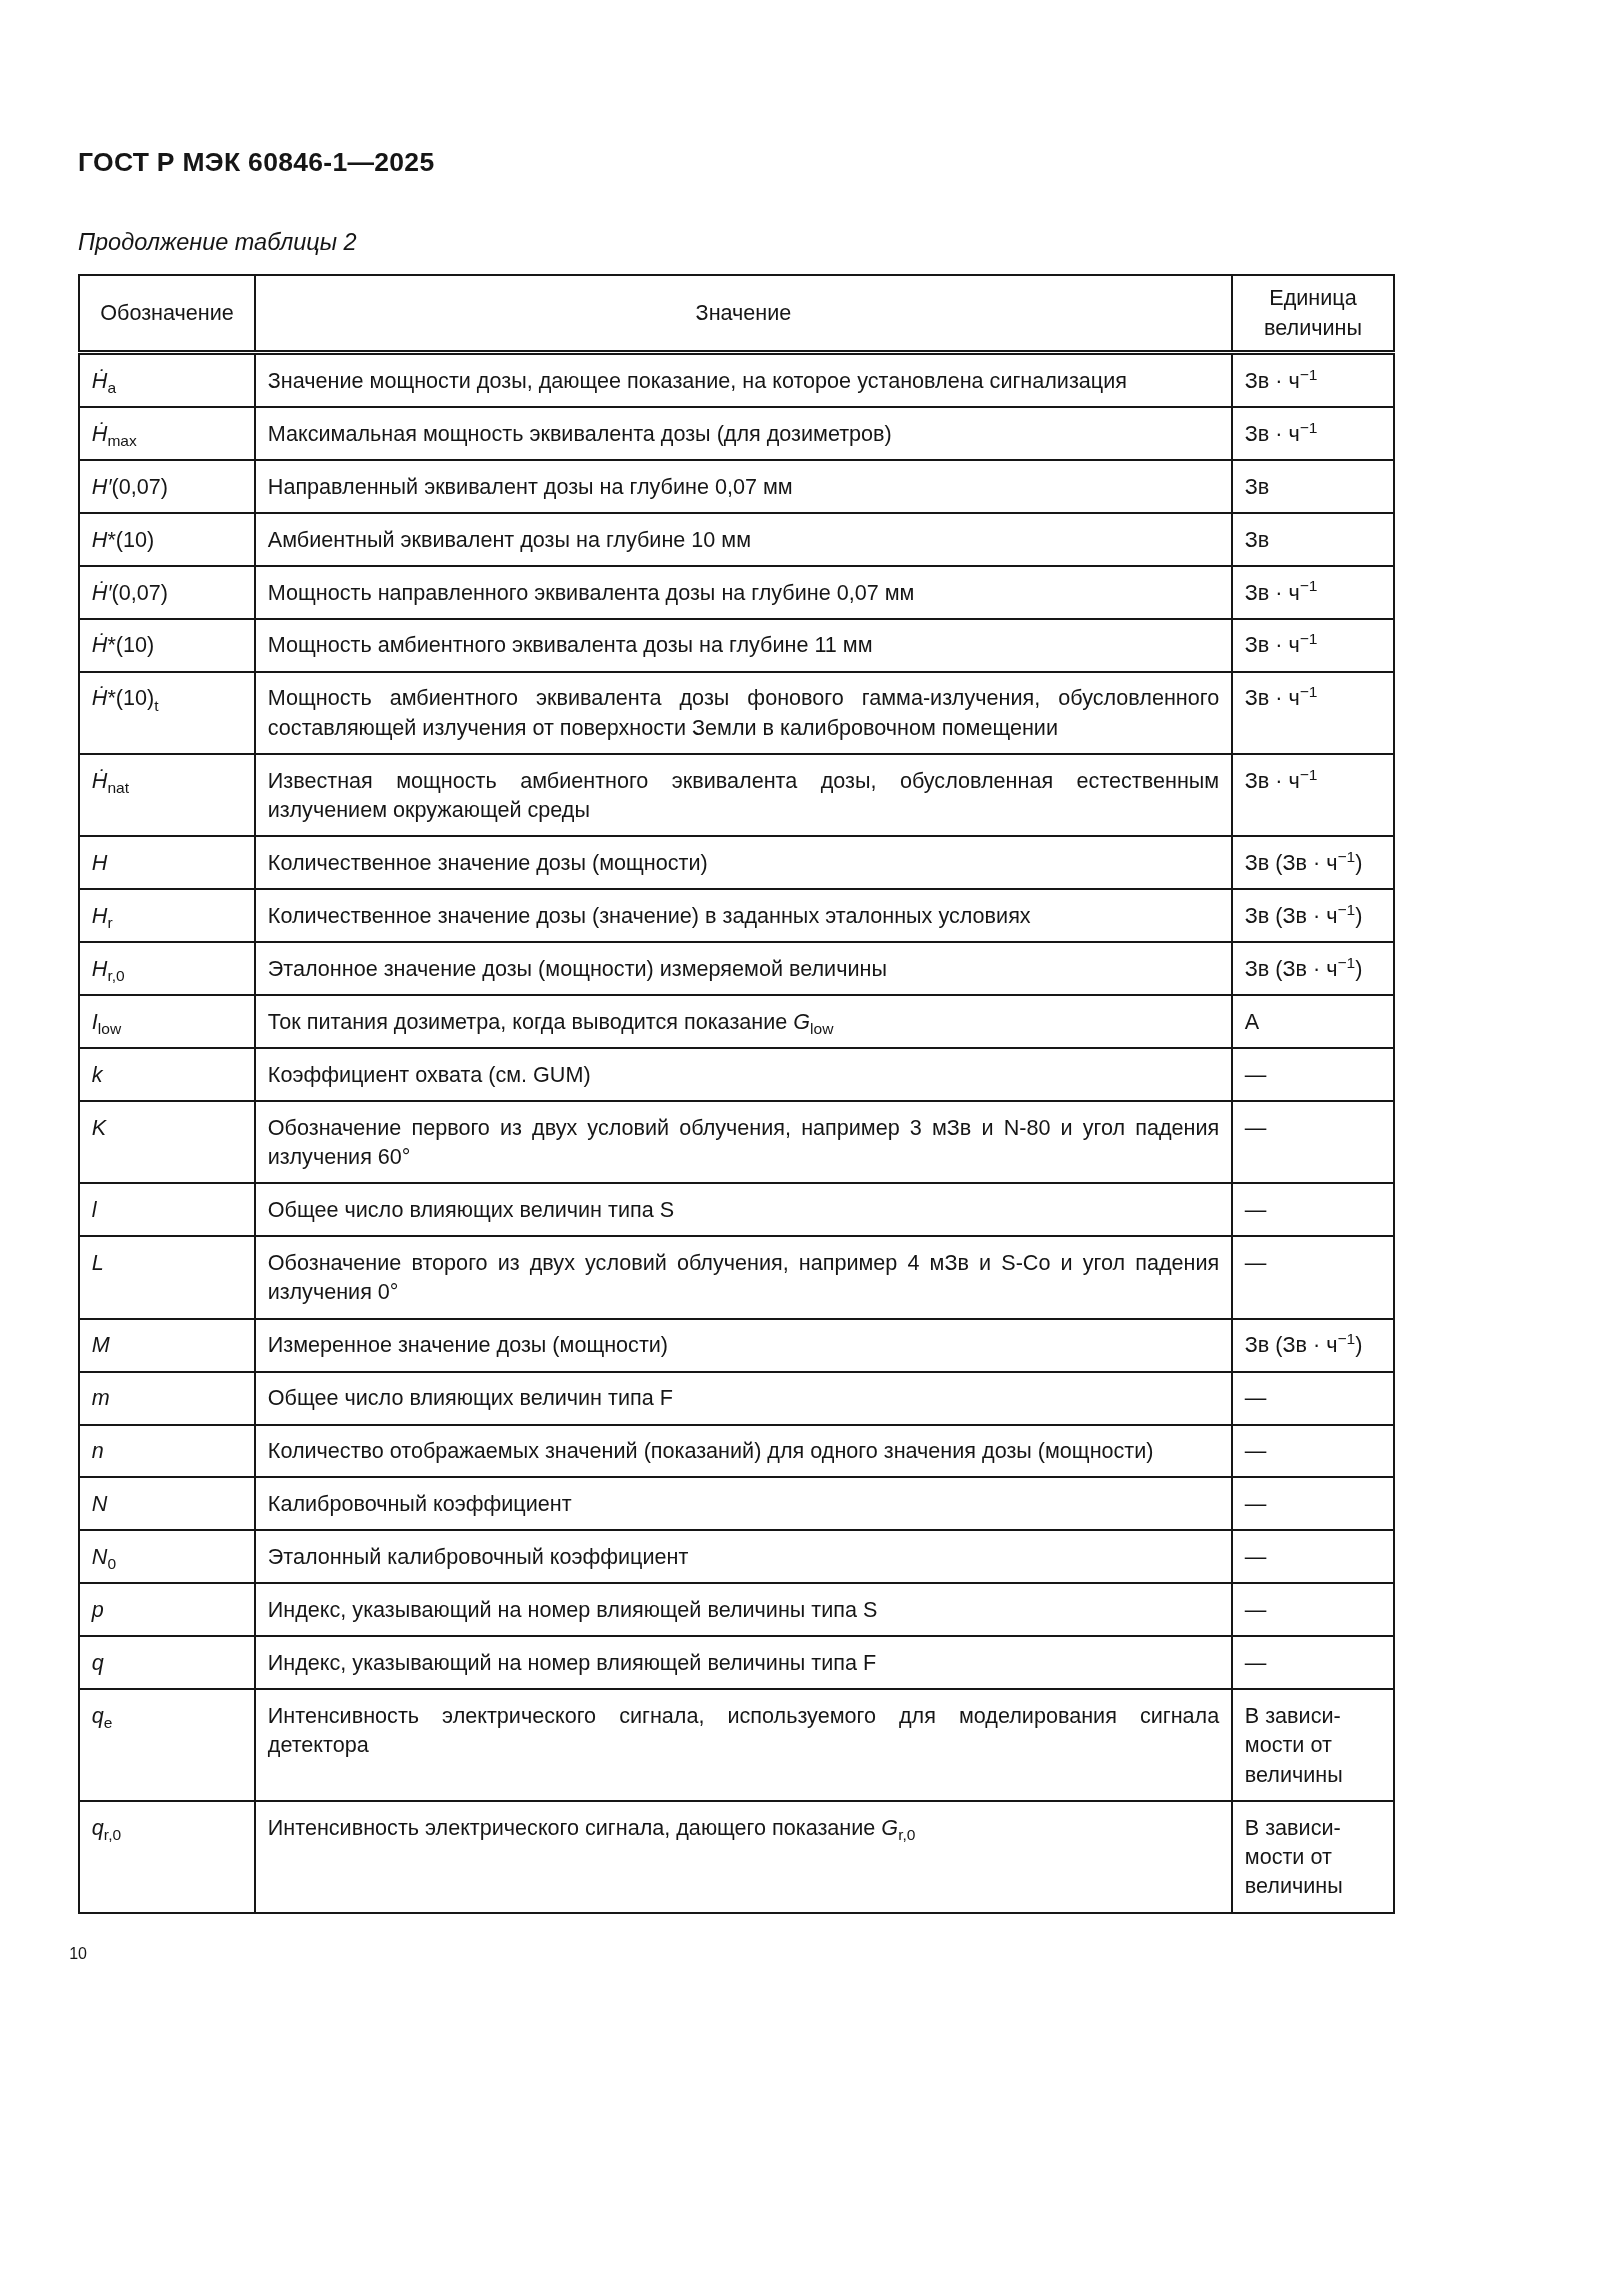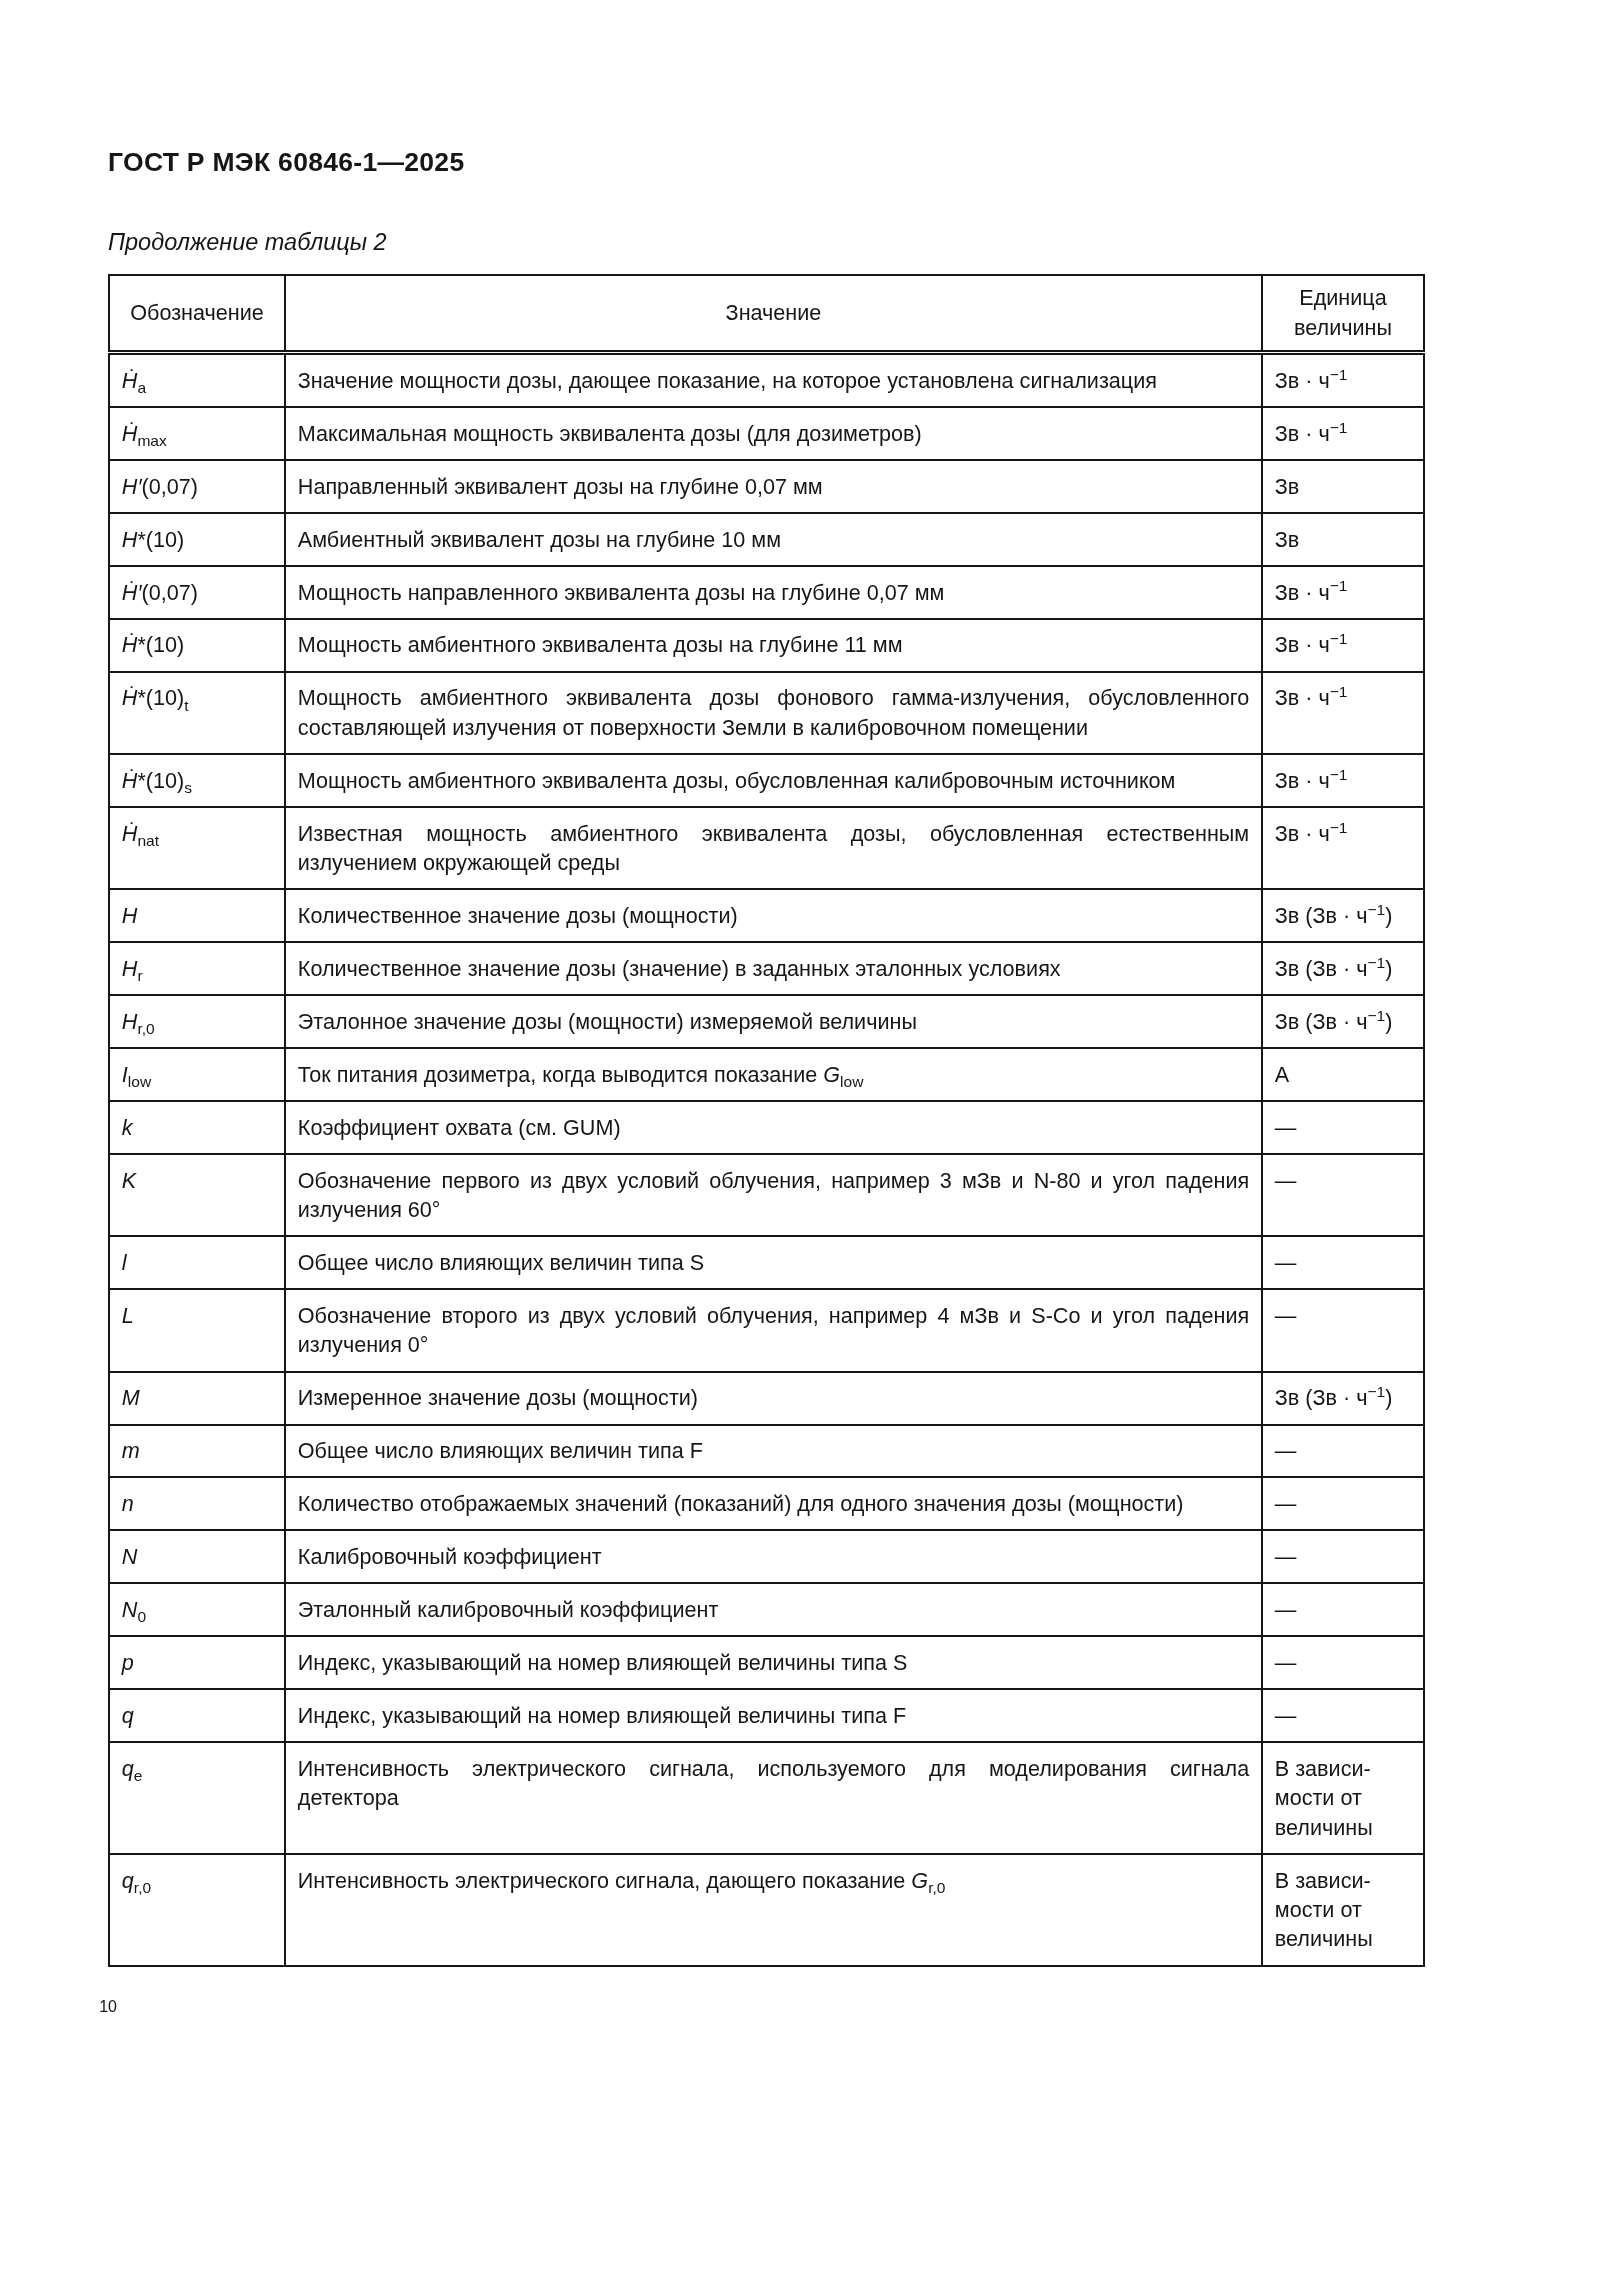--- a/index.html
+++ b/index.html
@@ -3,21 +3,21 @@
 <meta charset="utf-8">
 <style>
   html, body { margin: 0; padding: 0; background: #e8e8e8; }
   .page {
     position: relative;
     width: 1621px;
     height: 2293px;
     margin: 0 auto;
     background: #ffffff;
     box-sizing: border-box;
-    padding: 147px 113px 0 108px;
+    padding: 147px 113px 0 78px;
     font-family: "Liberation Sans", "DejaVu Sans", sans-serif;
     color: #161616;
   }
   .doc-code {
     font-size: 26.5px;
     font-weight: bold;
     letter-spacing: 0.3px;
   }
   .table-caption {
     margin-top: 51px;
@@ -124,25 +124,20 @@
           <td class="sym"><span class="it">Ḣ</span><span>*(10)</span></td>
           <td class="val"><span>Мощность амбиентного эквивалента дозы на глубине 11 мм</span></td>
           <td class="unit"><span>Зв · ч</span><sup>−1</sup></td>
         </tr>
         <tr>
           <td class="sym"><span class="it">Ḣ</span><span>*(10)<sub>t</sub></span></td>
           <td class="val"><span>Мощность амбиентного эквивалента дозы фонового гамма-излучения, обусловленного составляющей излучения от поверхности Земли в калибровочном помещении</span></td>
           <td class="unit"><span>Зв · ч</span><sup>−1</sup></td>
         </tr>
         <tr>
-          <td class="sym"><span class="it">Ḣ</span><span>*(10)<sub>s</sub></span></td>
-          <td class="val"><span>Мощность амбиентного эквивалента дозы, обусловленная калибровочным источником</span></td>
-          <td class="unit"><span>Зв · ч</span><sup>−1</sup></td>
-        </tr>
-        <tr>
           <td class="sym"><span class="it">Ḣ<sub>nat</sub></span></td>
           <td class="val"><span>Известная мощность амбиентного эквивалента дозы, обусловленная естественным излучением окружающей среды</span></td>
           <td class="unit"><span>Зв · ч</span><sup>−1</sup></td>
         </tr>
         <tr>
           <td class="sym"><span class="it">H</span></td>
           <td class="val"><span>Количественное значение дозы (мощности)</span></td>
           <td class="unit"><span>Зв (Зв · ч</span><sup>−1</sup><span>)</span></td>
         </tr>
         <tr>

